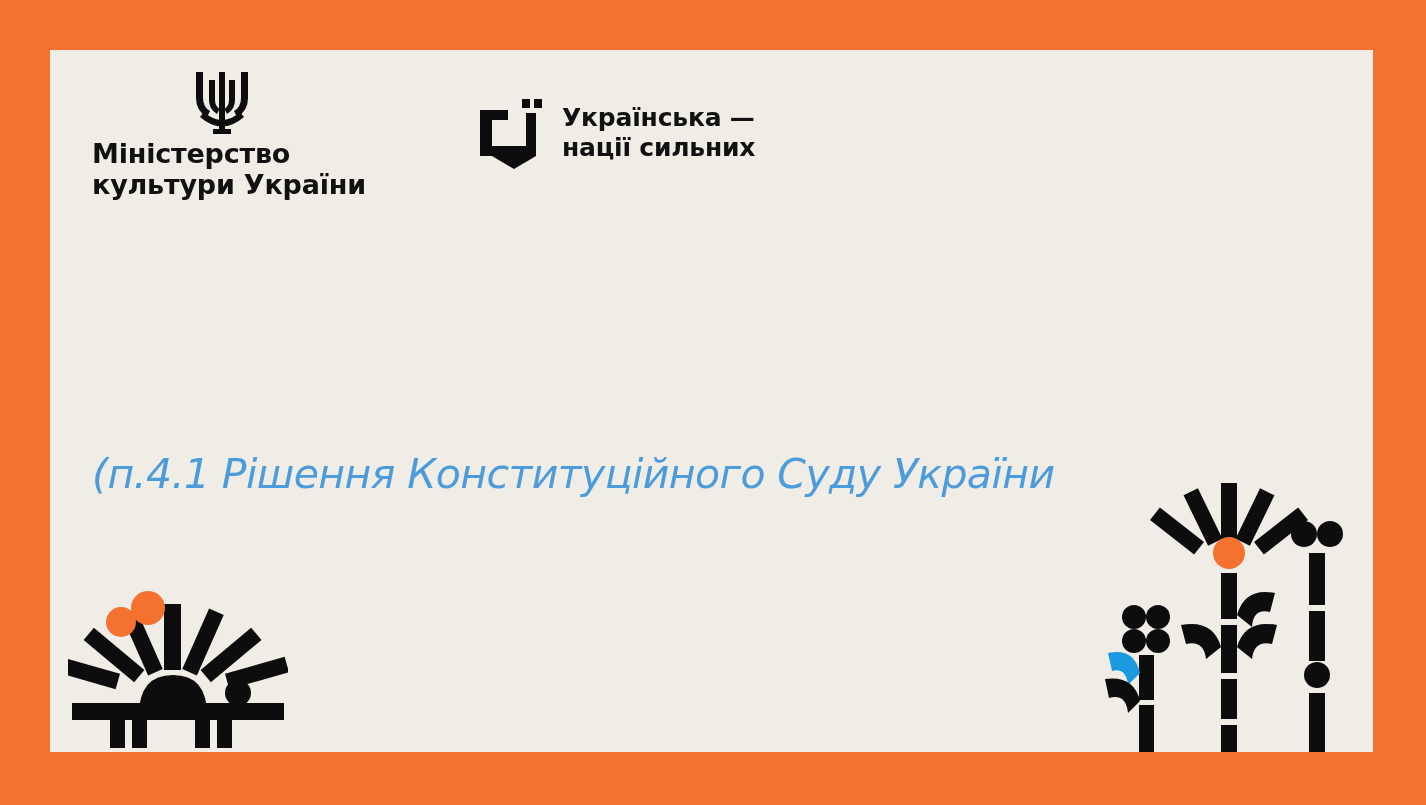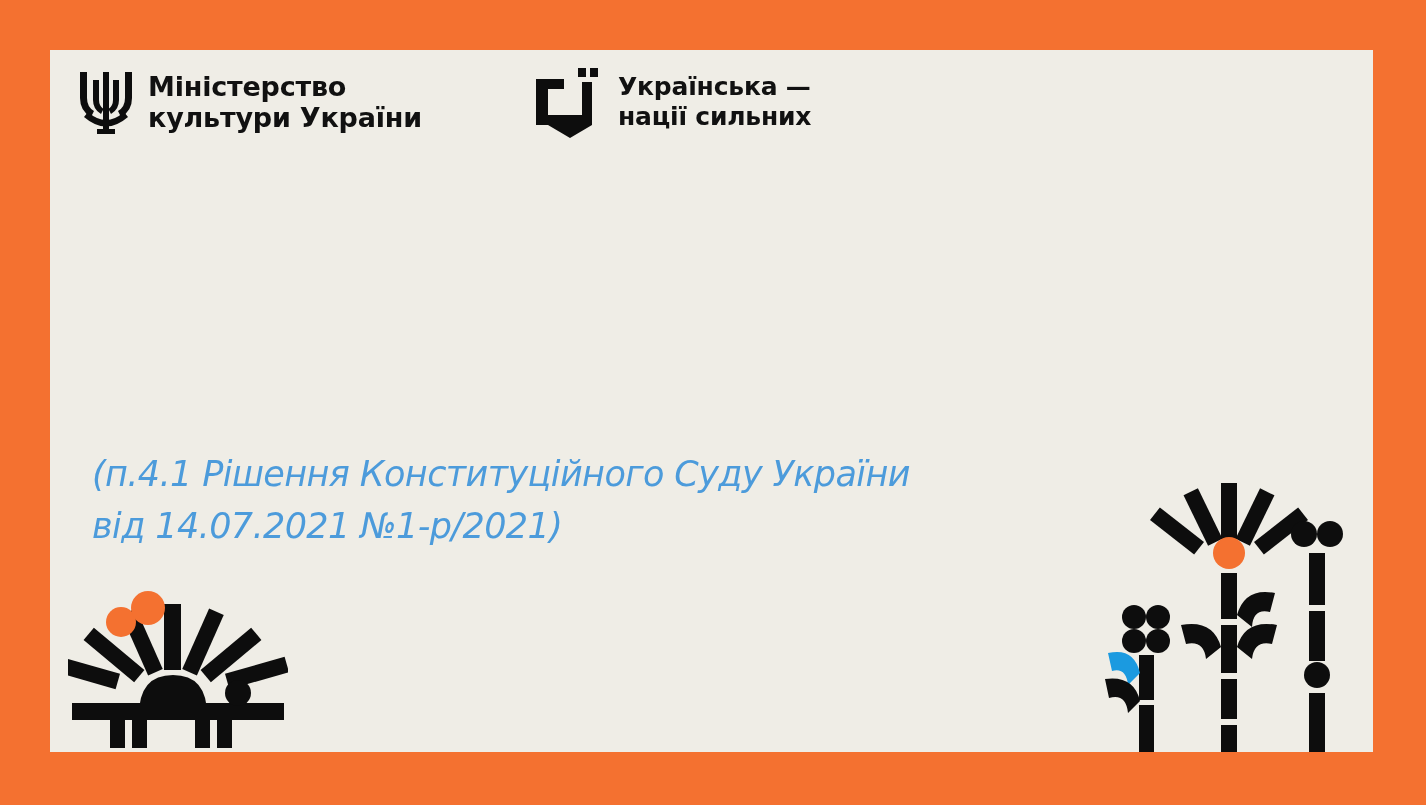--- a/index.html
+++ b/index.html
@@ -36,20 +36,21 @@
   .logo-row {
     position: absolute;
     left: 28px;
     top: 16px;
     display: flex;
     align-items: center;
   }
   .logo-mincult {
     display: flex;
     align-items: center;
+    flex-direction: column;
   }
   .trident {
     width: 56px;
     height: 72px;
     flex: none;
   }
   .logo-mincult-text {
     margin-left: 14px;
     font-family: "DejaVu Sans", sans-serif;
     font-weight: bold;
@@ -102,21 +103,21 @@
   .subtitle {
     position: absolute;
     left: 42px;
     top: 398px;
     width: 1100px;
   }
   .subtitle-line {
     font-family: "DejaVu Sans", sans-serif;
     font-style: italic;
     font-weight: normal;
-    font-size: 35px;
+    font-size: 41px;
     line-height: 52px;
     color: #4C9BDB;
     letter-spacing: -0.6px;
     white-space: nowrap;
   }
 
   
   .ornament-left {
     position: absolute;
     left: 18px;
@@ -181,21 +182,20 @@
         </svg>
         <div class="logo-mova-text">Українська  —
 нації сильних</div>
       </div>
 
     </div>
 
 
     <div class="subtitle">
       <div class="subtitle-line">(п.4.1 Рішення Конституційного Суду України</div>
-      <div class="subtitle-line">від 14.07.2021 №1-р/2021)</div>
     </div>
 
     <svg class="ornament-left" viewBox="0 0 220 160" aria-hidden="true">
       <g fill="#0D0D0D">
 
         <rect x="96" y="14" width="17" height="66"></rect>
 
         <rect x="66" y="19" width="16" height="66" transform="rotate(-24 74 52)"></rect>
         <rect x="38" y="32" width="16" height="66" transform="rotate(-50 46 65)"></rect>
         <rect x="12" y="52" width="16" height="62" transform="rotate(-74 20 83)"></rect>

